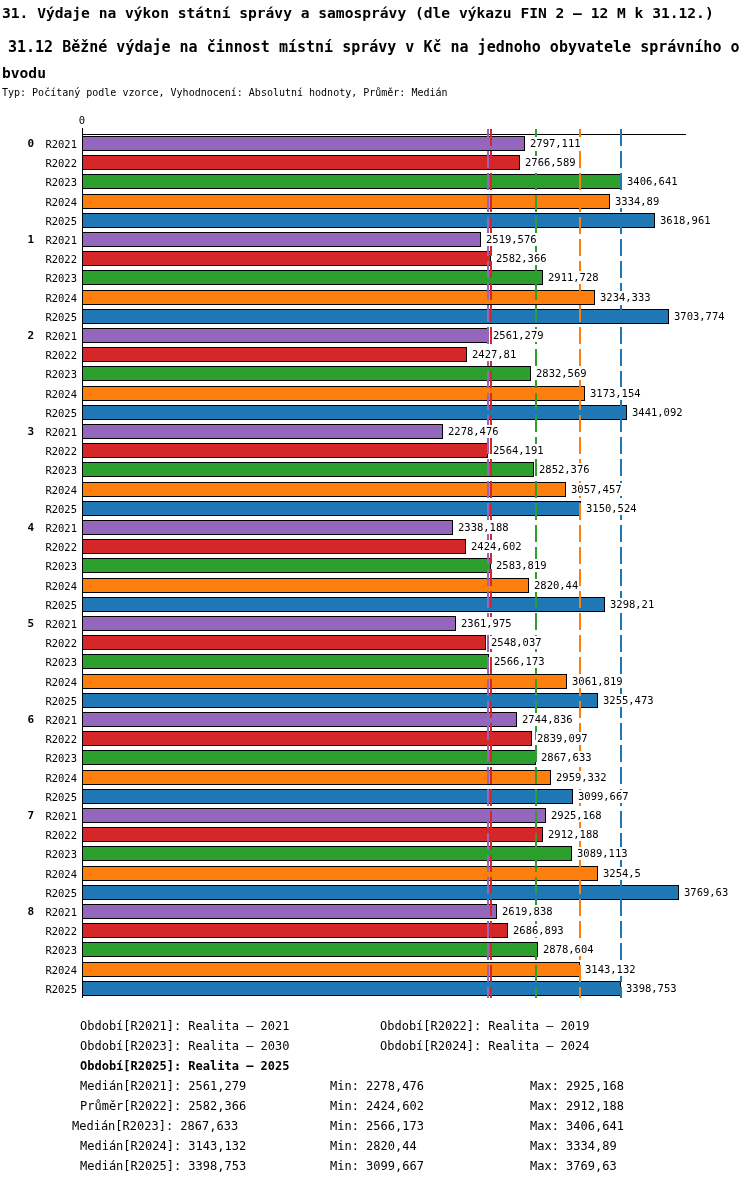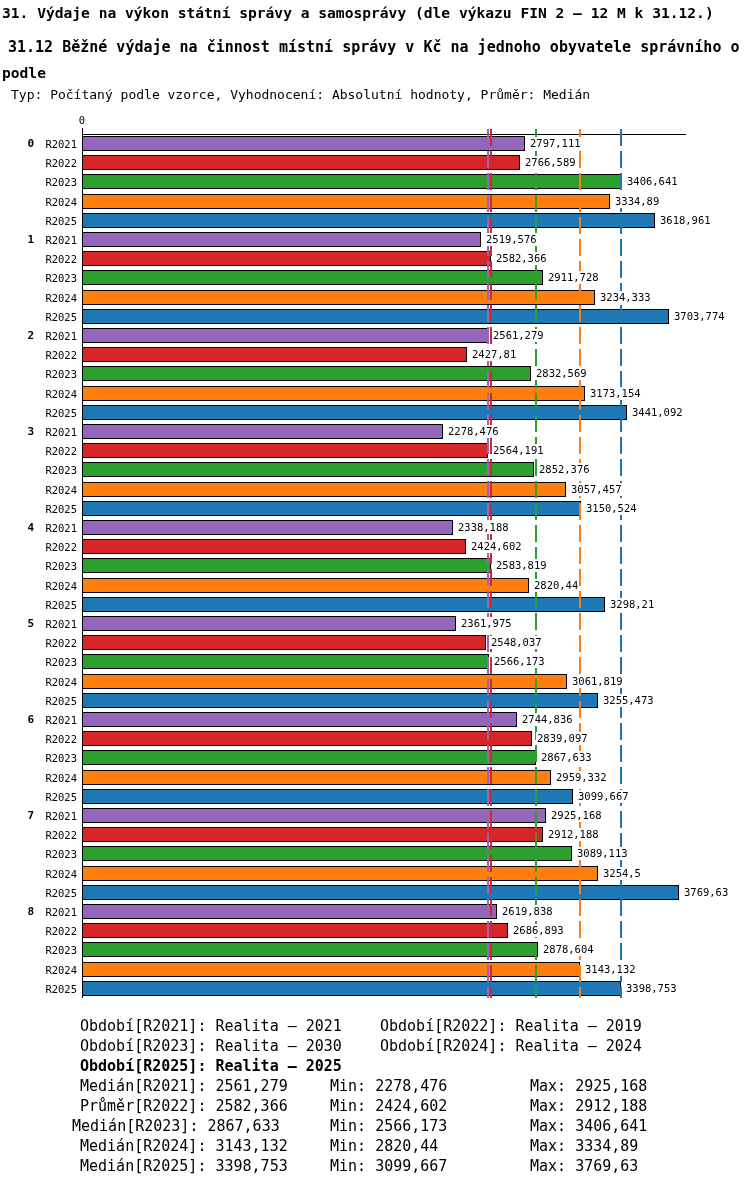--- a/index.html
+++ b/index.html
@@ -4,36 +4,36 @@
 <style>
   html,body{margin:0;padding:0;}
   body{
     width:750px;height:1180px;position:relative;background:#ffffff;
     font-family:"DejaVu Sans Mono",monospace;color:#000;overflow:hidden;
   }
   .abs{position:absolute;white-space:pre;}
   .title{left:2px;top:4px;font-size:14.6px;font-weight:bold;letter-spacing:0;}
   .subtitle1{left:8px;top:38px;font-size:15px;font-weight:bold;}
   .subtitle2{left:2px;top:64px;font-size:14.6px;font-weight:bold;}
-  .meta{left:2px;top:87px;font-size:13px;margin-left:9px;}
+  .meta{left:2px;top:87px;font-size:10px;}
   .origin-label{left:75px;top:114px;width:14px;text-align:center;font-size:10.5px;}
   .axis{background:#000;}
   .group-label{font-size:11px;font-weight:bold;text-align:right;width:22px;left:12px;}
   .row-label{font-size:10.5px;text-align:right;width:37px;left:40px;}
   .bar{box-sizing:border-box;border:1px solid #000;z-index:1;}
   .median-line{z-index:2;width:2px;}
   .bar-value{font-size:10.5px;background:#fff;z-index:3;padding:0 1px;line-height:13px;}
-  .legend-text{font-size:15px;line-height:14px;}
+  .legend-text{font-size:12px;line-height:14px;}
 </style>
 </head>
 <body>
 
 <div class="abs title">31. Výdaje na výkon státní správy a samosprávy (dle výkazu FIN 2 – 12 M k 31.12.)</div>
 <div class="abs subtitle1">31.12 Běžné výdaje na činnost místní správy v Kč na jednoho obyvatele správního o</div>
-<div class="abs subtitle2">podle</div>
+<div class="abs subtitle2">bvodu</div>
 <div class="abs meta">Typ: Počítaný podle vzorce, Vyhodnocení: Absolutní hodnoty, Průměr: Medián</div>
 
 <div class="abs origin-label">0</div>
 <div class="abs axis" style="left:82px;top:128px;width:1px;height:6px;"></div>
 <div class="abs axis" style="left:82px;top:134px;width:604px;height:1px;"></div>
 <div class="abs axis" style="left:82px;top:134px;width:1px;height:864px;"></div>
 
 <div class="abs" id="chart-layer" style="left:0;top:0;width:750px;height:1180px;"><div class="abs group-label" style="top:137px;">0</div><div class="abs row-label" style="top:138px;">R2021</div><div class="abs bar" style="left:82px;top:136px;width:443px;height:15px;background:#9467bd;"></div><div class="abs bar-value" style="left:529px;top:137px;">2797,111</div><div class="abs row-label" style="top:157px;">R2022</div><div class="abs bar" style="left:82px;top:155px;width:438px;height:15px;background:#d62728;"></div><div class="abs bar-value" style="left:524px;top:156px;">2766,589</div><div class="abs row-label" style="top:176px;">R2023</div><div class="abs bar" style="left:82px;top:174px;width:540px;height:15px;background:#2ca02c;"></div><div class="abs bar-value" style="left:626px;top:175px;">3406,641</div><div class="abs row-label" style="top:196px;">R2024</div><div class="abs bar" style="left:82px;top:194px;width:528px;height:15px;background:#ff7f0e;"></div><div class="abs bar-value" style="left:614px;top:195px;">3334,89</div><div class="abs row-label" style="top:215px;">R2025</div><div class="abs bar" style="left:82px;top:213px;width:573px;height:15px;background:#1f77b4;"></div><div class="abs bar-value" style="left:659px;top:214px;">3618,961</div><div class="abs group-label" style="top:233px;">1</div><div class="abs row-label" style="top:234px;">R2021</div><div class="abs bar" style="left:82px;top:232px;width:399px;height:15px;background:#9467bd;"></div><div class="abs bar-value" style="left:485px;top:233px;">2519,576</div><div class="abs row-label" style="top:253px;">R2022</div><div class="abs bar" style="left:82px;top:251px;width:409px;height:15px;background:#d62728;"></div><div class="abs bar-value" style="left:495px;top:252px;">2582,366</div><div class="abs row-label" style="top:272px;">R2023</div><div class="abs bar" style="left:82px;top:270px;width:461px;height:15px;background:#2ca02c;"></div><div class="abs bar-value" style="left:547px;top:271px;">2911,728</div><div class="abs row-label" style="top:292px;">R2024</div><div class="abs bar" style="left:82px;top:290px;width:513px;height:15px;background:#ff7f0e;"></div><div class="abs bar-value" style="left:599px;top:291px;">3234,333</div><div class="abs row-label" style="top:311px;">R2025</div><div class="abs bar" style="left:82px;top:309px;width:587px;height:15px;background:#1f77b4;"></div><div class="abs bar-value" style="left:673px;top:310px;">3703,774</div><div class="abs group-label" style="top:329px;">2</div><div class="abs row-label" style="top:330px;">R2021</div><div class="abs bar" style="left:82px;top:328px;width:406px;height:15px;background:#9467bd;"></div><div class="abs bar-value" style="left:492px;top:329px;">2561,279</div><div class="abs row-label" style="top:349px;">R2022</div><div class="abs bar" style="left:82px;top:347px;width:385px;height:15px;background:#d62728;"></div><div class="abs bar-value" style="left:471px;top:348px;">2427,81</div><div class="abs row-label" style="top:368px;">R2023</div><div class="abs bar" style="left:82px;top:366px;width:449px;height:15px;background:#2ca02c;"></div><div class="abs bar-value" style="left:535px;top:367px;">2832,569</div><div class="abs row-label" style="top:388px;">R2024</div><div class="abs bar" style="left:82px;top:386px;width:503px;height:15px;background:#ff7f0e;"></div><div class="abs bar-value" style="left:589px;top:387px;">3173,154</div><div class="abs row-label" style="top:407px;">R2025</div><div class="abs bar" style="left:82px;top:405px;width:545px;height:15px;background:#1f77b4;"></div><div class="abs bar-value" style="left:631px;top:406px;">3441,092</div><div class="abs group-label" style="top:425px;">3</div><div class="abs row-label" style="top:426px;">R2021</div><div class="abs bar" style="left:82px;top:424px;width:361px;height:15px;background:#9467bd;"></div><div class="abs bar-value" style="left:447px;top:425px;">2278,476</div><div class="abs row-label" style="top:445px;">R2022</div><div class="abs bar" style="left:82px;top:443px;width:406px;height:15px;background:#d62728;"></div><div class="abs bar-value" style="left:492px;top:444px;">2564,191</div><div class="abs row-label" style="top:464px;">R2023</div><div class="abs bar" style="left:82px;top:462px;width:452px;height:15px;background:#2ca02c;"></div><div class="abs bar-value" style="left:538px;top:463px;">2852,376</div><div class="abs row-label" style="top:484px;">R2024</div><div class="abs bar" style="left:82px;top:482px;width:484px;height:15px;background:#ff7f0e;"></div><div class="abs bar-value" style="left:570px;top:483px;">3057,457</div><div class="abs row-label" style="top:503px;">R2025</div><div class="abs bar" style="left:82px;top:501px;width:499px;height:15px;background:#1f77b4;"></div><div class="abs bar-value" style="left:585px;top:502px;">3150,524</div><div class="abs group-label" style="top:521px;">4</div><div class="abs row-label" style="top:522px;">R2021</div><div class="abs bar" style="left:82px;top:520px;width:371px;height:15px;background:#9467bd;"></div><div class="abs bar-value" style="left:457px;top:521px;">2338,188</div><div class="abs row-label" style="top:541px;">R2022</div><div class="abs bar" style="left:82px;top:539px;width:384px;height:15px;background:#d62728;"></div><div class="abs bar-value" style="left:470px;top:540px;">2424,602</div><div class="abs row-label" style="top:560px;">R2023</div><div class="abs bar" style="left:82px;top:558px;width:409px;height:15px;background:#2ca02c;"></div><div class="abs bar-value" style="left:495px;top:559px;">2583,819</div><div class="abs row-label" style="top:580px;">R2024</div><div class="abs bar" style="left:82px;top:578px;width:447px;height:15px;background:#ff7f0e;"></div><div class="abs bar-value" style="left:533px;top:579px;">2820,44</div><div class="abs row-label" style="top:599px;">R2025</div><div class="abs bar" style="left:82px;top:597px;width:523px;height:15px;background:#1f77b4;"></div><div class="abs bar-value" style="left:609px;top:598px;">3298,21</div><div class="abs group-label" style="top:617px;">5</div><div class="abs row-label" style="top:618px;">R2021</div><div class="abs bar" style="left:82px;top:616px;width:374px;height:15px;background:#9467bd;"></div><div class="abs bar-value" style="left:460px;top:617px;">2361,975</div><div class="abs row-label" style="top:637px;">R2022</div><div class="abs bar" style="left:82px;top:635px;width:404px;height:15px;background:#d62728;"></div><div class="abs bar-value" style="left:490px;top:636px;">2548,037</div><div class="abs row-label" style="top:656px;">R2023</div><div class="abs bar" style="left:82px;top:654px;width:407px;height:15px;background:#2ca02c;"></div><div class="abs bar-value" style="left:493px;top:655px;">2566,173</div><div class="abs row-label" style="top:676px;">R2024</div><div class="abs bar" style="left:82px;top:674px;width:485px;height:15px;background:#ff7f0e;"></div><div class="abs bar-value" style="left:571px;top:675px;">3061,819</div><div class="abs row-label" style="top:695px;">R2025</div><div class="abs bar" style="left:82px;top:693px;width:516px;height:15px;background:#1f77b4;"></div><div class="abs bar-value" style="left:602px;top:694px;">3255,473</div><div class="abs group-label" style="top:713px;">6</div><div class="abs row-label" style="top:714px;">R2021</div><div class="abs bar" style="left:82px;top:712px;width:435px;height:15px;background:#9467bd;"></div><div class="abs bar-value" style="left:521px;top:713px;">2744,836</div><div class="abs row-label" style="top:733px;">R2022</div><div class="abs bar" style="left:82px;top:731px;width:450px;height:15px;background:#d62728;"></div><div class="abs bar-value" style="left:536px;top:732px;">2839,097</div><div class="abs row-label" style="top:752px;">R2023</div><div class="abs bar" style="left:82px;top:750px;width:454px;height:15px;background:#2ca02c;"></div><div class="abs bar-value" style="left:540px;top:751px;">2867,633</div><div class="abs row-label" style="top:772px;">R2024</div><div class="abs bar" style="left:82px;top:770px;width:469px;height:15px;background:#ff7f0e;"></div><div class="abs bar-value" style="left:555px;top:771px;">2959,332</div><div class="abs row-label" style="top:791px;">R2025</div><div class="abs bar" style="left:82px;top:789px;width:491px;height:15px;background:#1f77b4;"></div><div class="abs bar-value" style="left:577px;top:790px;">3099,667</div><div class="abs group-label" style="top:809px;">7</div><div class="abs row-label" style="top:810px;">R2021</div><div class="abs bar" style="left:82px;top:808px;width:464px;height:15px;background:#9467bd;"></div><div class="abs bar-value" style="left:550px;top:809px;">2925,168</div><div class="abs row-label" style="top:829px;">R2022</div><div class="abs bar" style="left:82px;top:827px;width:461px;height:15px;background:#d62728;"></div><div class="abs bar-value" style="left:547px;top:828px;">2912,188</div><div class="abs row-label" style="top:848px;">R2023</div><div class="abs bar" style="left:82px;top:846px;width:490px;height:15px;background:#2ca02c;"></div><div class="abs bar-value" style="left:576px;top:847px;">3089,113</div><div class="abs row-label" style="top:868px;">R2024</div><div class="abs bar" style="left:82px;top:866px;width:516px;height:15px;background:#ff7f0e;"></div><div class="abs bar-value" style="left:602px;top:867px;">3254,5</div><div class="abs row-label" style="top:887px;">R2025</div><div class="abs bar" style="left:82px;top:885px;width:597px;height:15px;background:#1f77b4;"></div><div class="abs bar-value" style="left:683px;top:886px;">3769,63</div><div class="abs group-label" style="top:905px;">8</div><div class="abs row-label" style="top:906px;">R2021</div><div class="abs bar" style="left:82px;top:904px;width:415px;height:15px;background:#9467bd;"></div><div class="abs bar-value" style="left:501px;top:905px;">2619,838</div><div class="abs row-label" style="top:925px;">R2022</div><div class="abs bar" style="left:82px;top:923px;width:426px;height:15px;background:#d62728;"></div><div class="abs bar-value" style="left:512px;top:924px;">2686,893</div><div class="abs row-label" style="top:944px;">R2023</div><div class="abs bar" style="left:82px;top:942px;width:456px;height:15px;background:#2ca02c;"></div><div class="abs bar-value" style="left:542px;top:943px;">2878,604</div><div class="abs row-label" style="top:964px;">R2024</div><div class="abs bar" style="left:82px;top:962px;width:498px;height:15px;background:#ff7f0e;"></div><div class="abs bar-value" style="left:584px;top:963px;">3143,132</div><div class="abs row-label" style="top:983px;">R2025</div><div class="abs bar" style="left:82px;top:981px;width:539px;height:15px;background:#1f77b4;"></div><div class="abs bar-value" style="left:625px;top:982px;">3398,753</div><div class="abs median-line" style="left:486.9px;top:129px;height:869px;background:repeating-linear-gradient(180deg,#9467bd 0 17px, rgba(0,0,0,0) 17px 22px);"></div><div class="abs median-line" style="left:490.2px;top:129px;height:869px;background:repeating-linear-gradient(180deg,#d62728 0 17px, rgba(0,0,0,0) 17px 22px);"></div><div class="abs median-line" style="left:535.4px;top:129px;height:869px;background:repeating-linear-gradient(180deg,#2ca02c 0 17px, rgba(0,0,0,0) 17px 22px);"></div><div class="abs median-line" style="left:579.1px;top:129px;height:869px;background:repeating-linear-gradient(180deg,#ff7f0e 0 17px, rgba(0,0,0,0) 17px 22px);"></div><div class="abs median-line" style="left:619.6px;top:129px;height:869px;background:repeating-linear-gradient(180deg,#1f77b4 0 17px, rgba(0,0,0,0) 17px 22px);"></div></div>
 
 <div class="abs legend-text" style="left:80px;top:1019px;">Období[R2021]: Realita – 2021</div>

